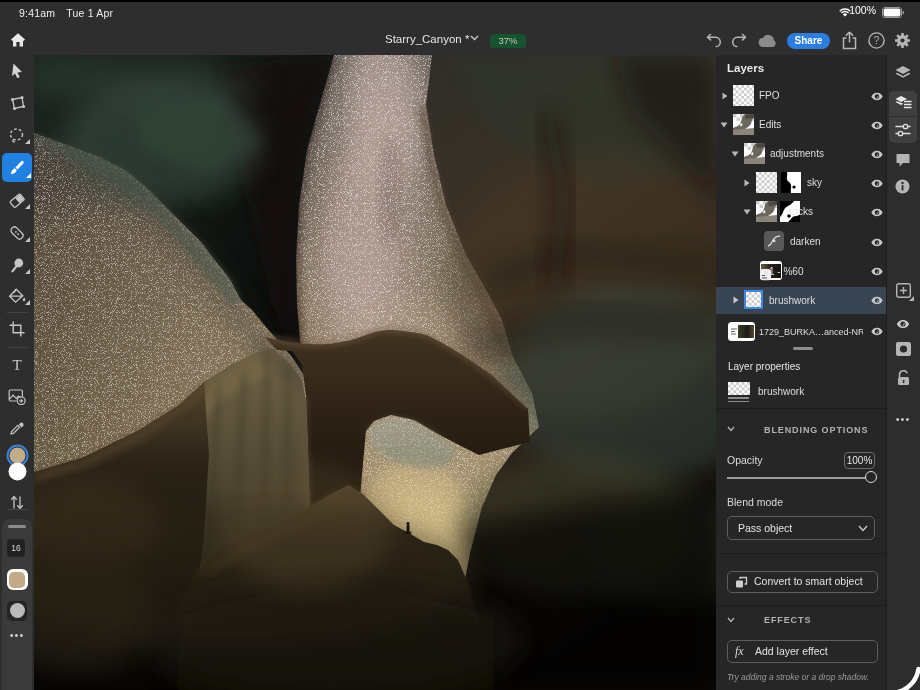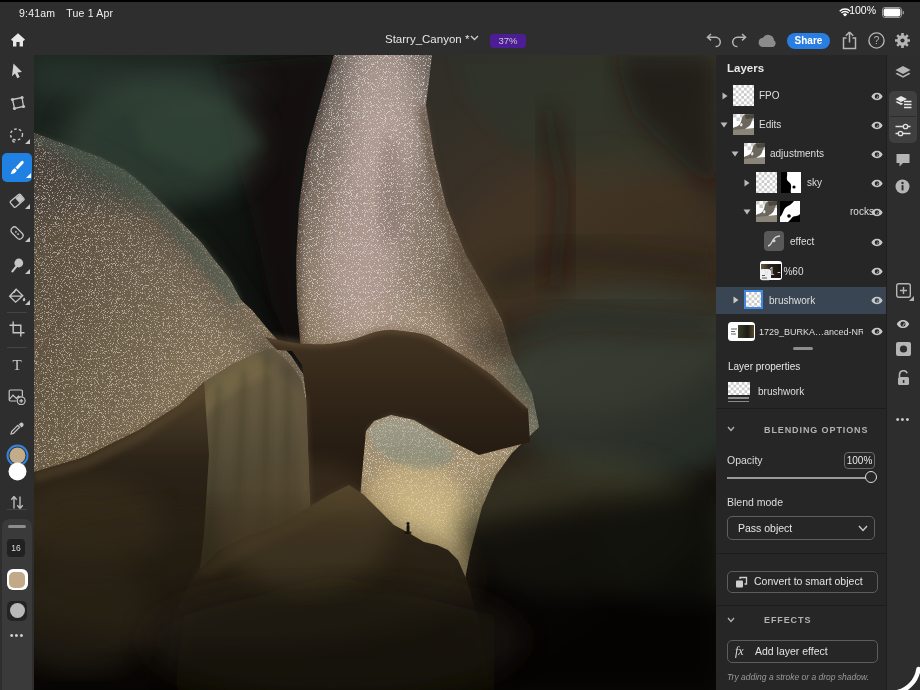--- a/index.html
+++ b/index.html
@@ -6,21 +6,21 @@
 html,body { width:920px; height:690px; overflow:hidden; background:#000; }
 body { font-family:"Liberation Sans", sans-serif; position:relative; }
 .abs { position:absolute; }
 
 #topbar { position:absolute; left:0; top:0; width:920px; height:55px; background:#2e2e2e; border-top:2px solid #000; }
 #statusL { position:absolute; left:19px; top:5px; font-size:10.5px; color:#f0f0f0; letter-spacing:0.2px; }
 #statusL b { font-weight:normal; margin-left:8px; }
 #pct100 { position:absolute; right:44px; top:2px; font-size:10.5px; color:#fff; }
 #title { position:absolute; left:385px; top:31px; font-size:11.5px; color:#e6e6e6; }
 #titlechev { position:absolute; left:470px; top:33px; }
-#zoombadge { position:absolute; left:490px; top:31.5px; width:36px; height:14px; background:#4c1d95; border-radius:3.5px; color:#c9c9c9; font-size:9.5px; text-align:center; line-height:14px; }
+#zoombadge { position:absolute; left:490px; top:31.5px; width:36px; height:14px; background:#14532d; border-radius:3.5px; color:#c9c9c9; font-size:9.5px; text-align:center; line-height:14px; }
 .topicon { position:absolute; top:30px; }
 #sharebtn { position:absolute; left:787px; top:30.5px; width:43px; height:16.5px; background:#2a7de1; border-radius:9px; color:#fff; font-size:10px; font-weight:bold; text-align:center; line-height:16px; }
 
 #ltoolbar { position:absolute; left:0; top:55px; width:34px; height:635px; background:#2e2e2e; }
 #brushsel { position:absolute; left:2px; top:153px; width:30px; height:29px; background:#2081e2; border-radius:5px; }
 .ldiv { position:absolute; left:7px; width:20px; height:1px; background:#454545; }
 #lpanel { position:absolute; left:2px; top:519px; width:30px; height:171px; background:#3a3a3a; border-radius:8px 8px 0 0; }
 
 #canvas { position:absolute; left:34px; top:55px; width:682px; height:635px; background:#0c0a08; }
 
@@ -401,29 +401,29 @@
 <svg class="abs" style="left:743px;top:208.5px" width="8" height="6">
     <path d="M0.5 0.5 H7.5 L4 5.5 Z" fill="#b9b9b9"></path>
   </svg>
 <div class="abs thphoto" style="left:756px;top:201px"><svg width="21" height="21">
       <use href="#thpic"></use>
     </svg></div>
 <div class="abs maskth" style="left:780px;top:201px"><svg width="20" height="21">
       <path d="M0 21 L0 8 C4 4 6 8 9 3 L12 0 L20 0 L20 5 C16 9 17 14 12 16 C8 18 6 21 6 21 Z" fill="#fff" transform="rotate(180 10 10.5)"></path>
       <circle cx="9" cy="15" r="1.8" fill="#000"></circle>
     </svg></div>
-<div class="rowlabel" style="left:850px;top:206px">rocks</div>
+<div class="rowlabel" style="left:789px;top:206px">rocks</div>
 <svg class="abs eyeic" style="left:871px;top:208px" width="12" height="9" viewBox="0 0 12 9">
     <use href="#eyesym"></use>
   </svg>
 <div class="abs" style="left:764px;top:231px;width:20px;height:20px;background:#585858;border-radius:4px"><svg width="20" height="20">
       <path d="M4 15 C9 15 7 5 16 5" stroke="#d5d5d5" stroke-width="1.3" fill="none"></path>
       <circle cx="10" cy="9.8" r="1.5" fill="#d5d5d5"></circle>
     </svg></div>
-<div class="rowlabel" style="left:790px;top:236px">effect</div>
+<div class="rowlabel" style="left:790px;top:236px">darken</div>
 <svg class="abs eyeic" style="left:871px;top:238px" width="12" height="9" viewBox="0 0 12 9">
     <use href="#eyesym"></use>
   </svg>
 <div class="abs" style="left:760px;top:261px;width:22px;height:19px;background:#fff;border-radius:3px"></div>
 <div class="abs" style="left:761px;top:263.5px;width:20px;height:14px;background:linear-gradient(90deg,#6a5d43,#2a221a 45%,#16120c)"></div>
 <div class="abs" style="left:760px;top:269px;width:11px;height:11px;background:#f0f0f0;border-radius:2.5px"><svg width="11" height="11">
       <path d="M2 8.5 H9 M2 6 H7 M2 3.5 H5" stroke="#555" stroke-width="1"></path>
     </svg></div>
 <div class="rowlabel" style="left:764px;top:265.5px">v1 - %60</div>
 <svg class="abs eyeic" style="left:871px;top:267px" width="12" height="9" viewBox="0 0 12 9">

